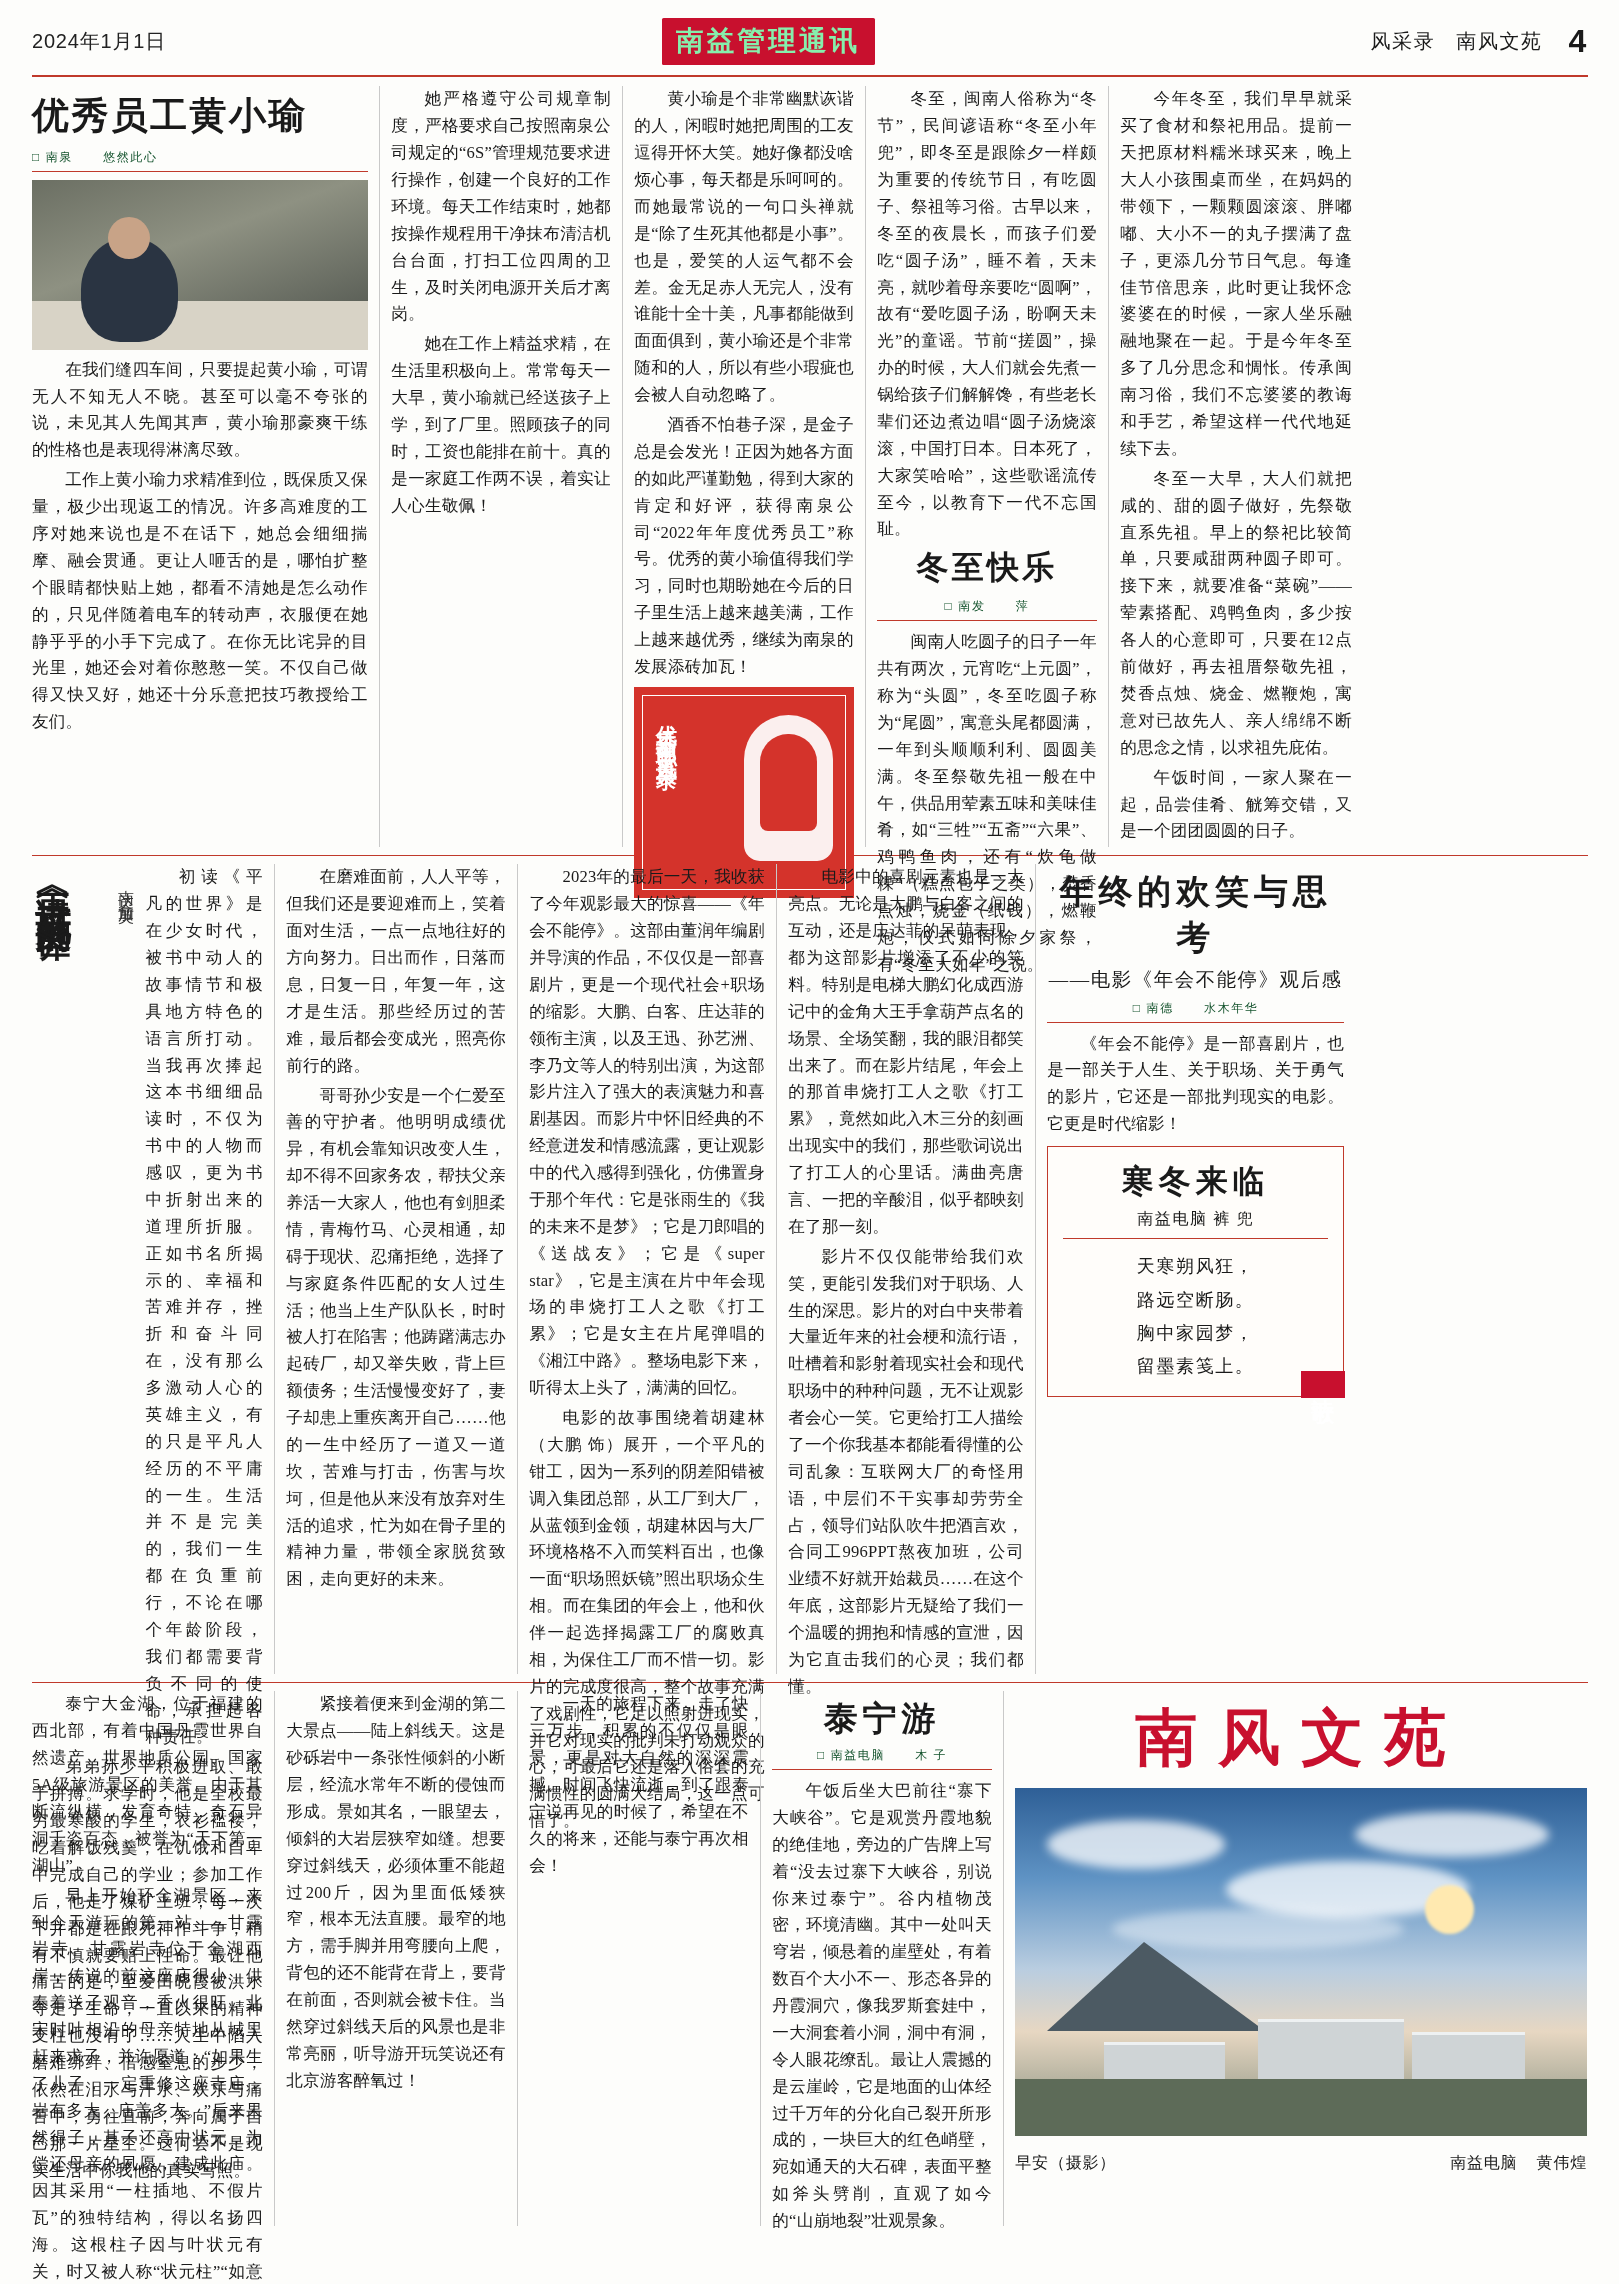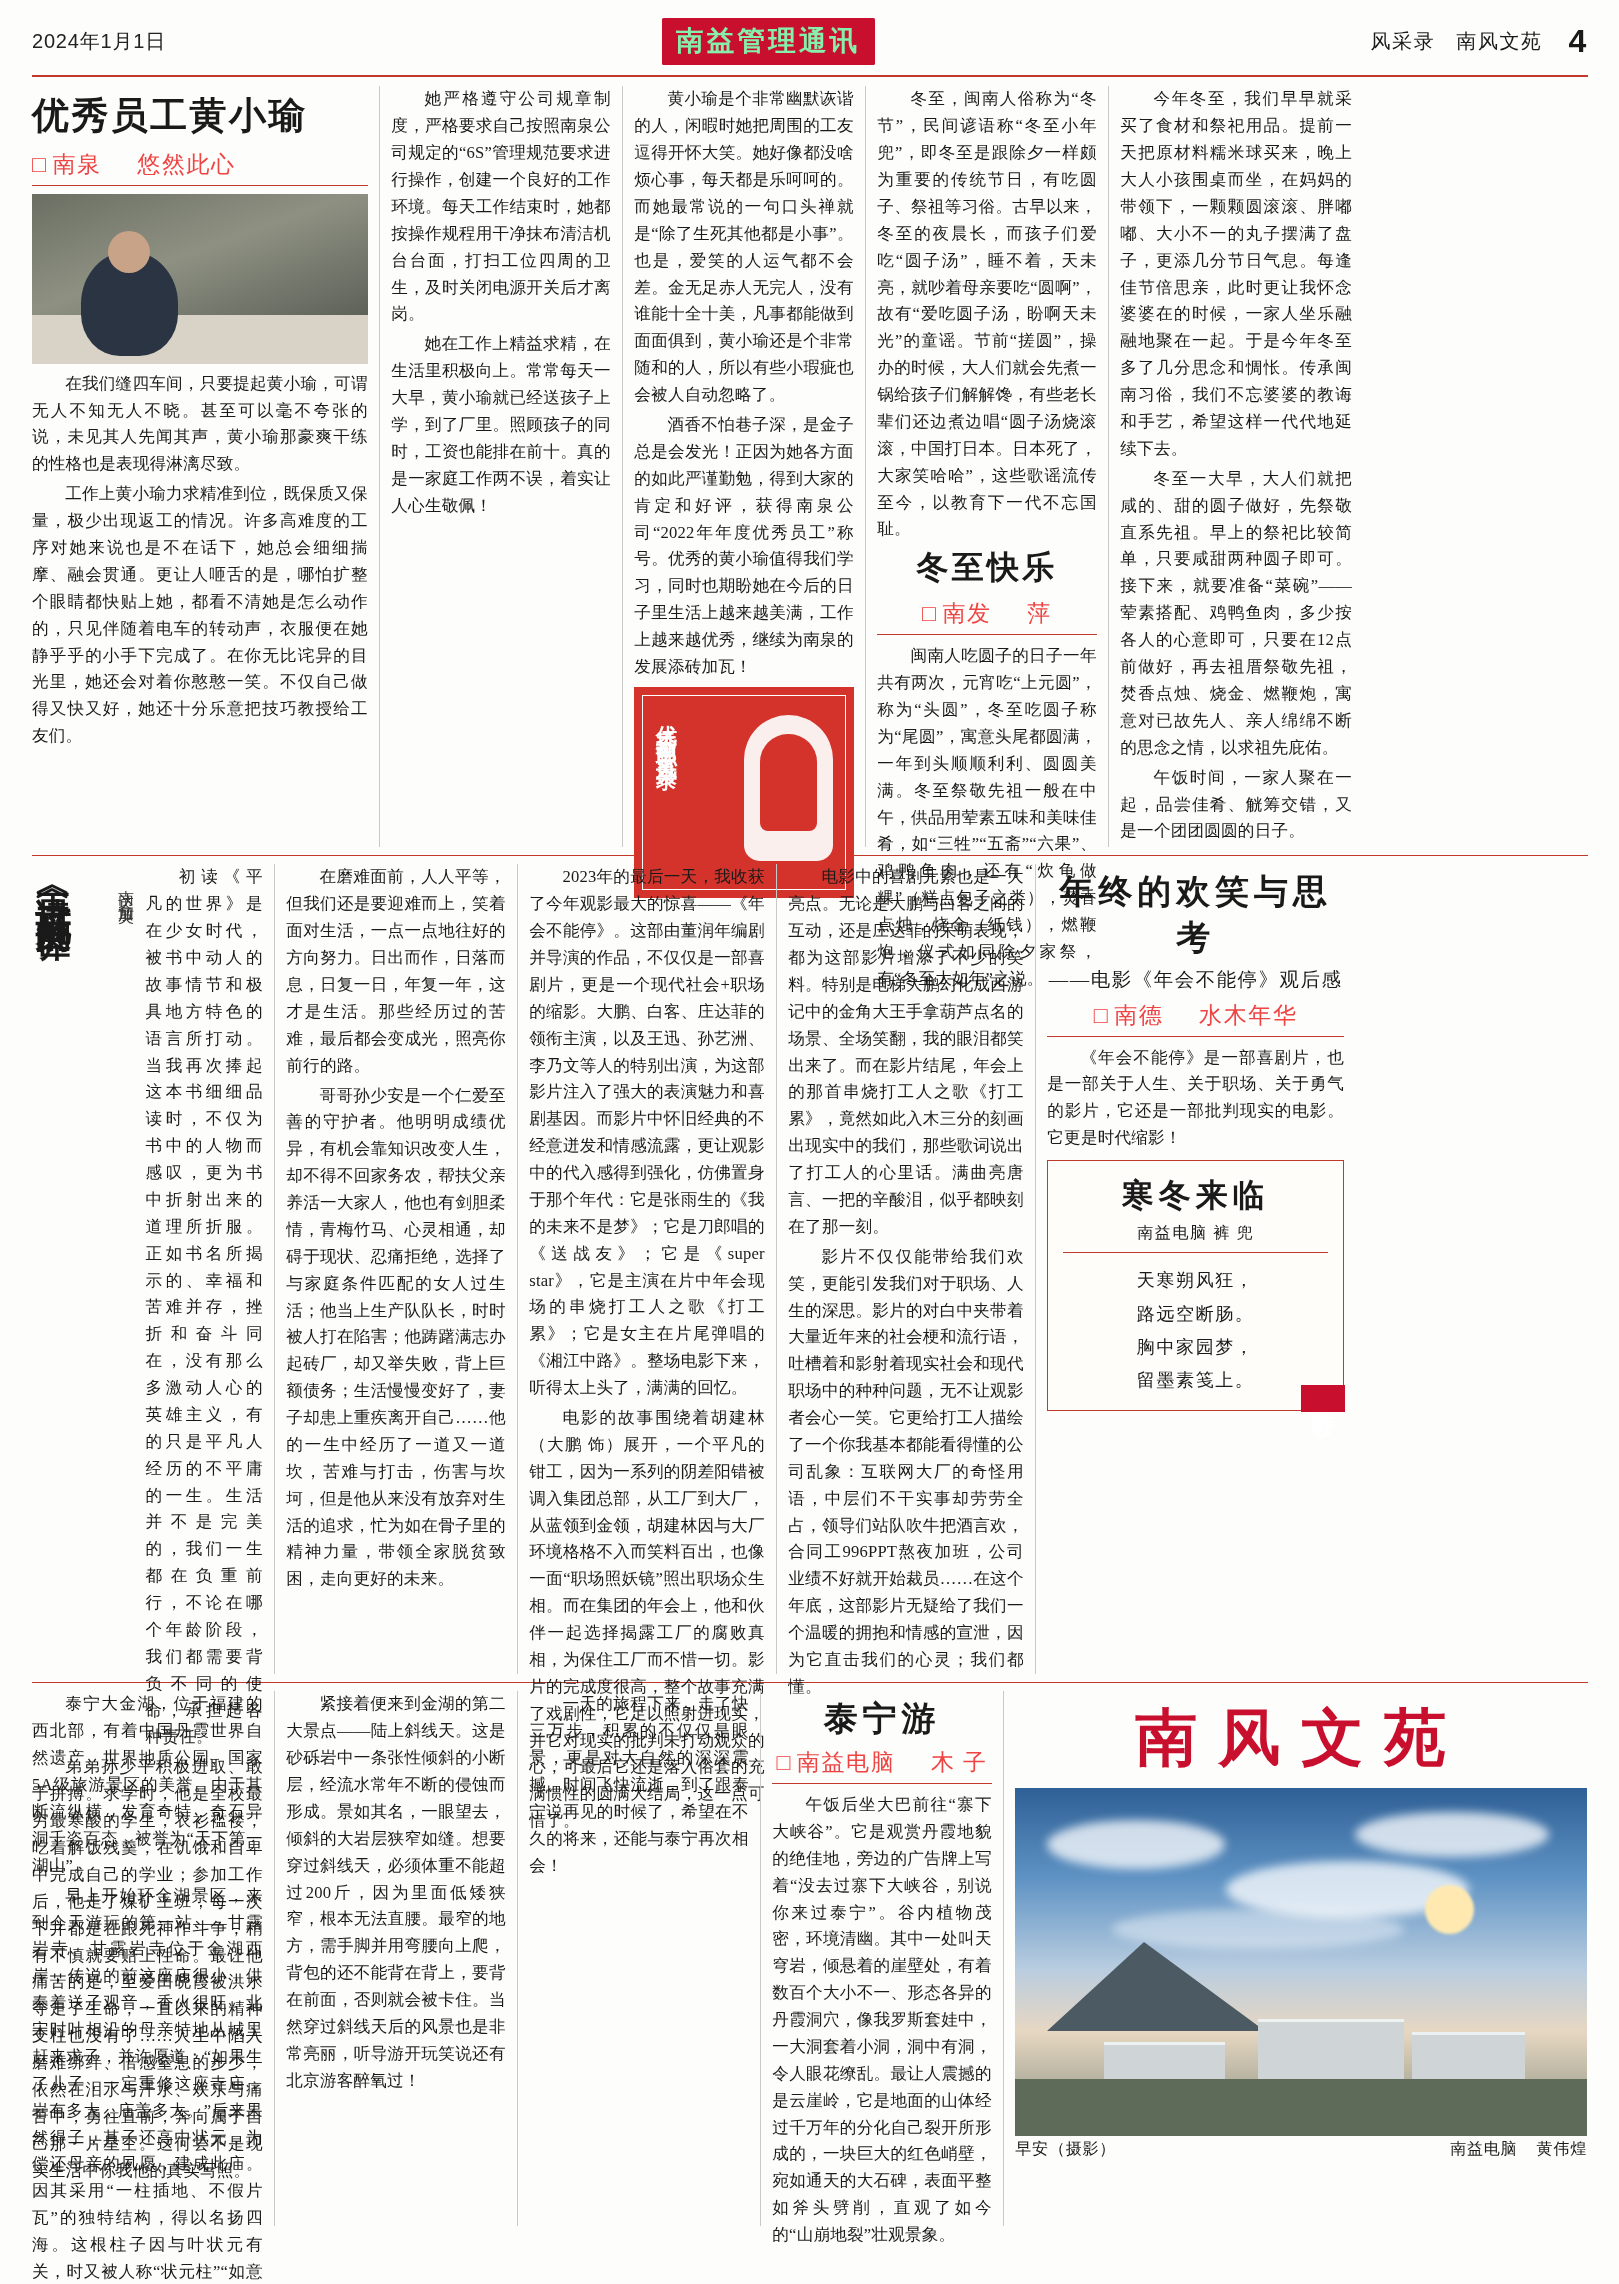--- a/index.html
+++ b/index.html
@@ -90,22 +90,22 @@
     font-family: "Liberation Serif", serif;
   }
   h2.headline-m {
     font-size: 32px;
     font-weight: bold;
     letter-spacing: 3.2px;
     margin: 3.2px 0 8px 0;
     text-align: center;
   }
   .byline {
-    font-size: 23px;
-    color: #ef4444;
+    font-size: 12px;
+    color: #14532d;
     margin: 1.6px 0 6.5px 0;
     letter-spacing: 1.6px;
   }
   .byline .box::before {
     content: "□";
     margin-right: 4.9px;
   }
   .byline .sep { display: inline-block; width: 21px; }
   .title-underline {
     border-bottom: 1.6px solid #c0392b;
@@ -319,21 +319,21 @@
   }
   .landscape .ground {
     position: absolute;
     bottom: 0; left: 0; right: 0; height: 57px;
     background: #5d6b58;
   }
   .caption {
     display: flex;
     justify-content: space-between;
     font-size: 16px;
-    padding-top: 3px;
+    padding-top: 17px;
     letter-spacing: 0.8px;
   }
   .center { text-align: center; }
 </style>
 </head>
 <body>
 
 <div class="page">
 
   <div class="masthead">

